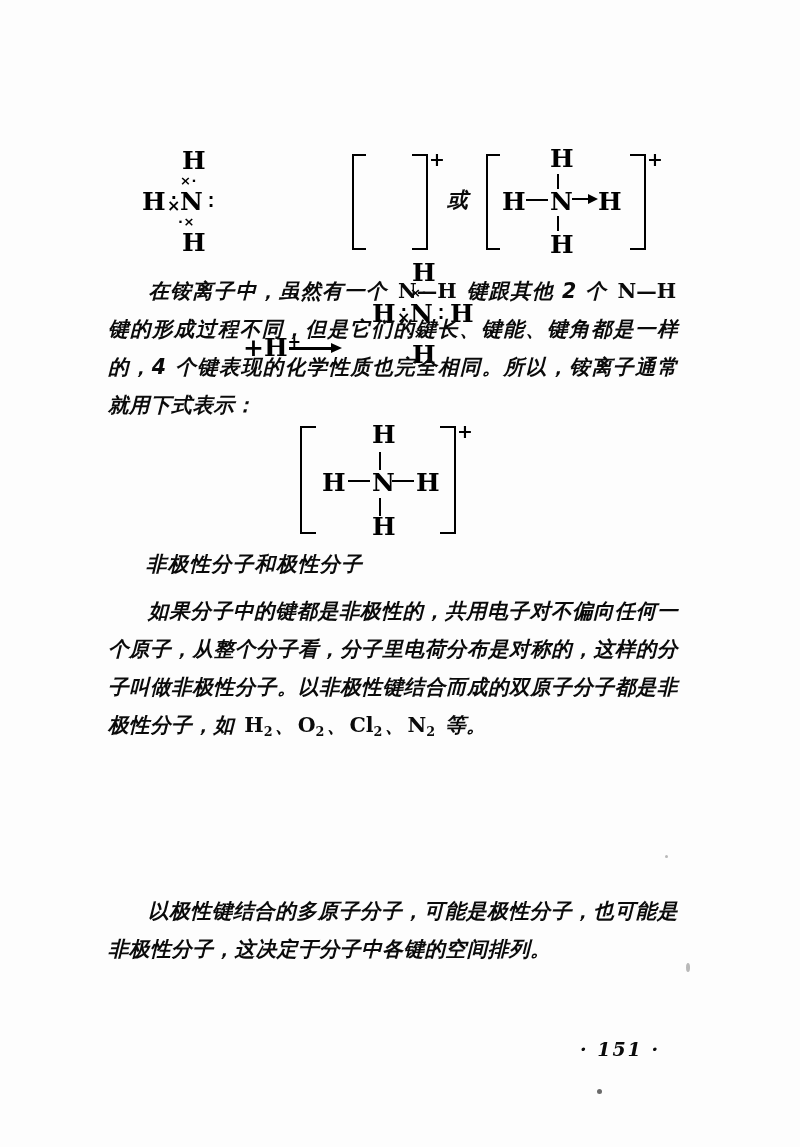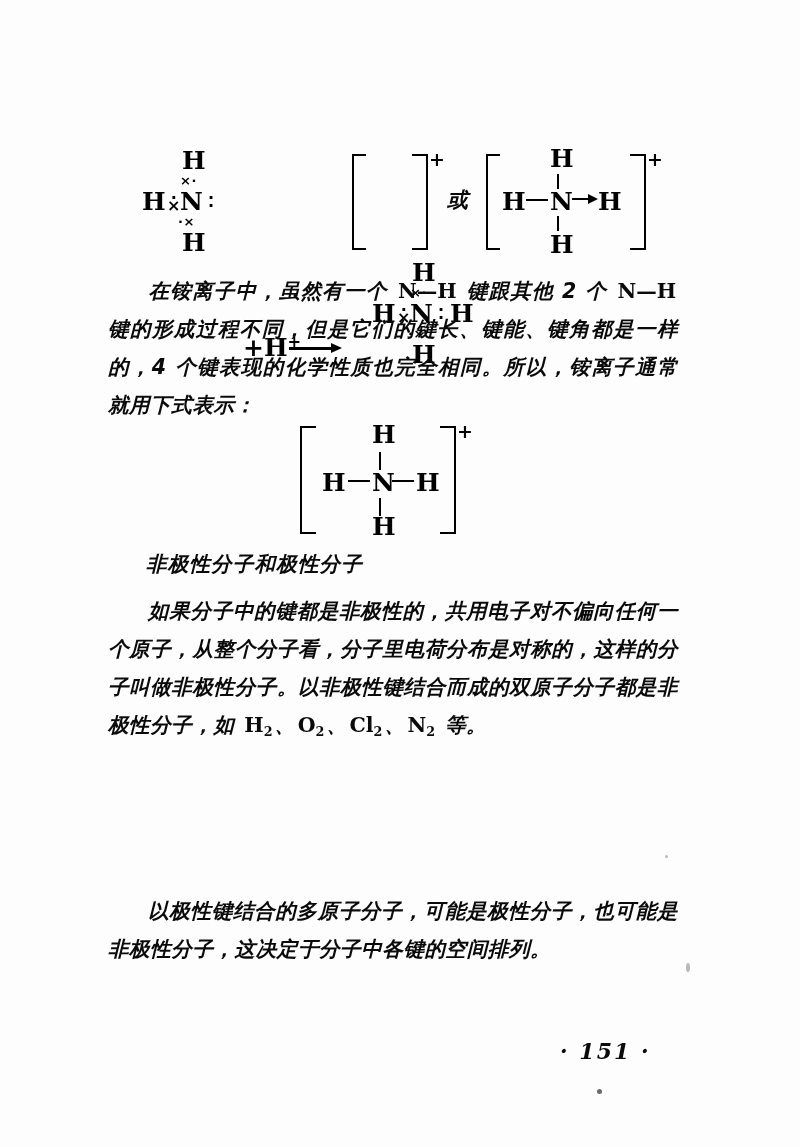--- a/index.html
+++ b/index.html
@@ -245,22 +245,23 @@
     width: 190px;
     height: 122px;
   }
 
   
   #page-number {
     position: absolute;
     left: 560px;
     top: 1038px;
     width: 120px;
-    font-family: "DejaVu Serif", serif;
-    font-size: 22px;
+    text-align: center;
+    font-family: "DejaVu Serif", serif;
+    font-size: 19px;
     font-weight: 700;
     font-style: italic;
     letter-spacing: 2px;
     color: #0a0a0a;
   }
   #page-dot-mark {
     position: absolute;
     left: 597px;
     top: 1089px;
     width: 5px;

